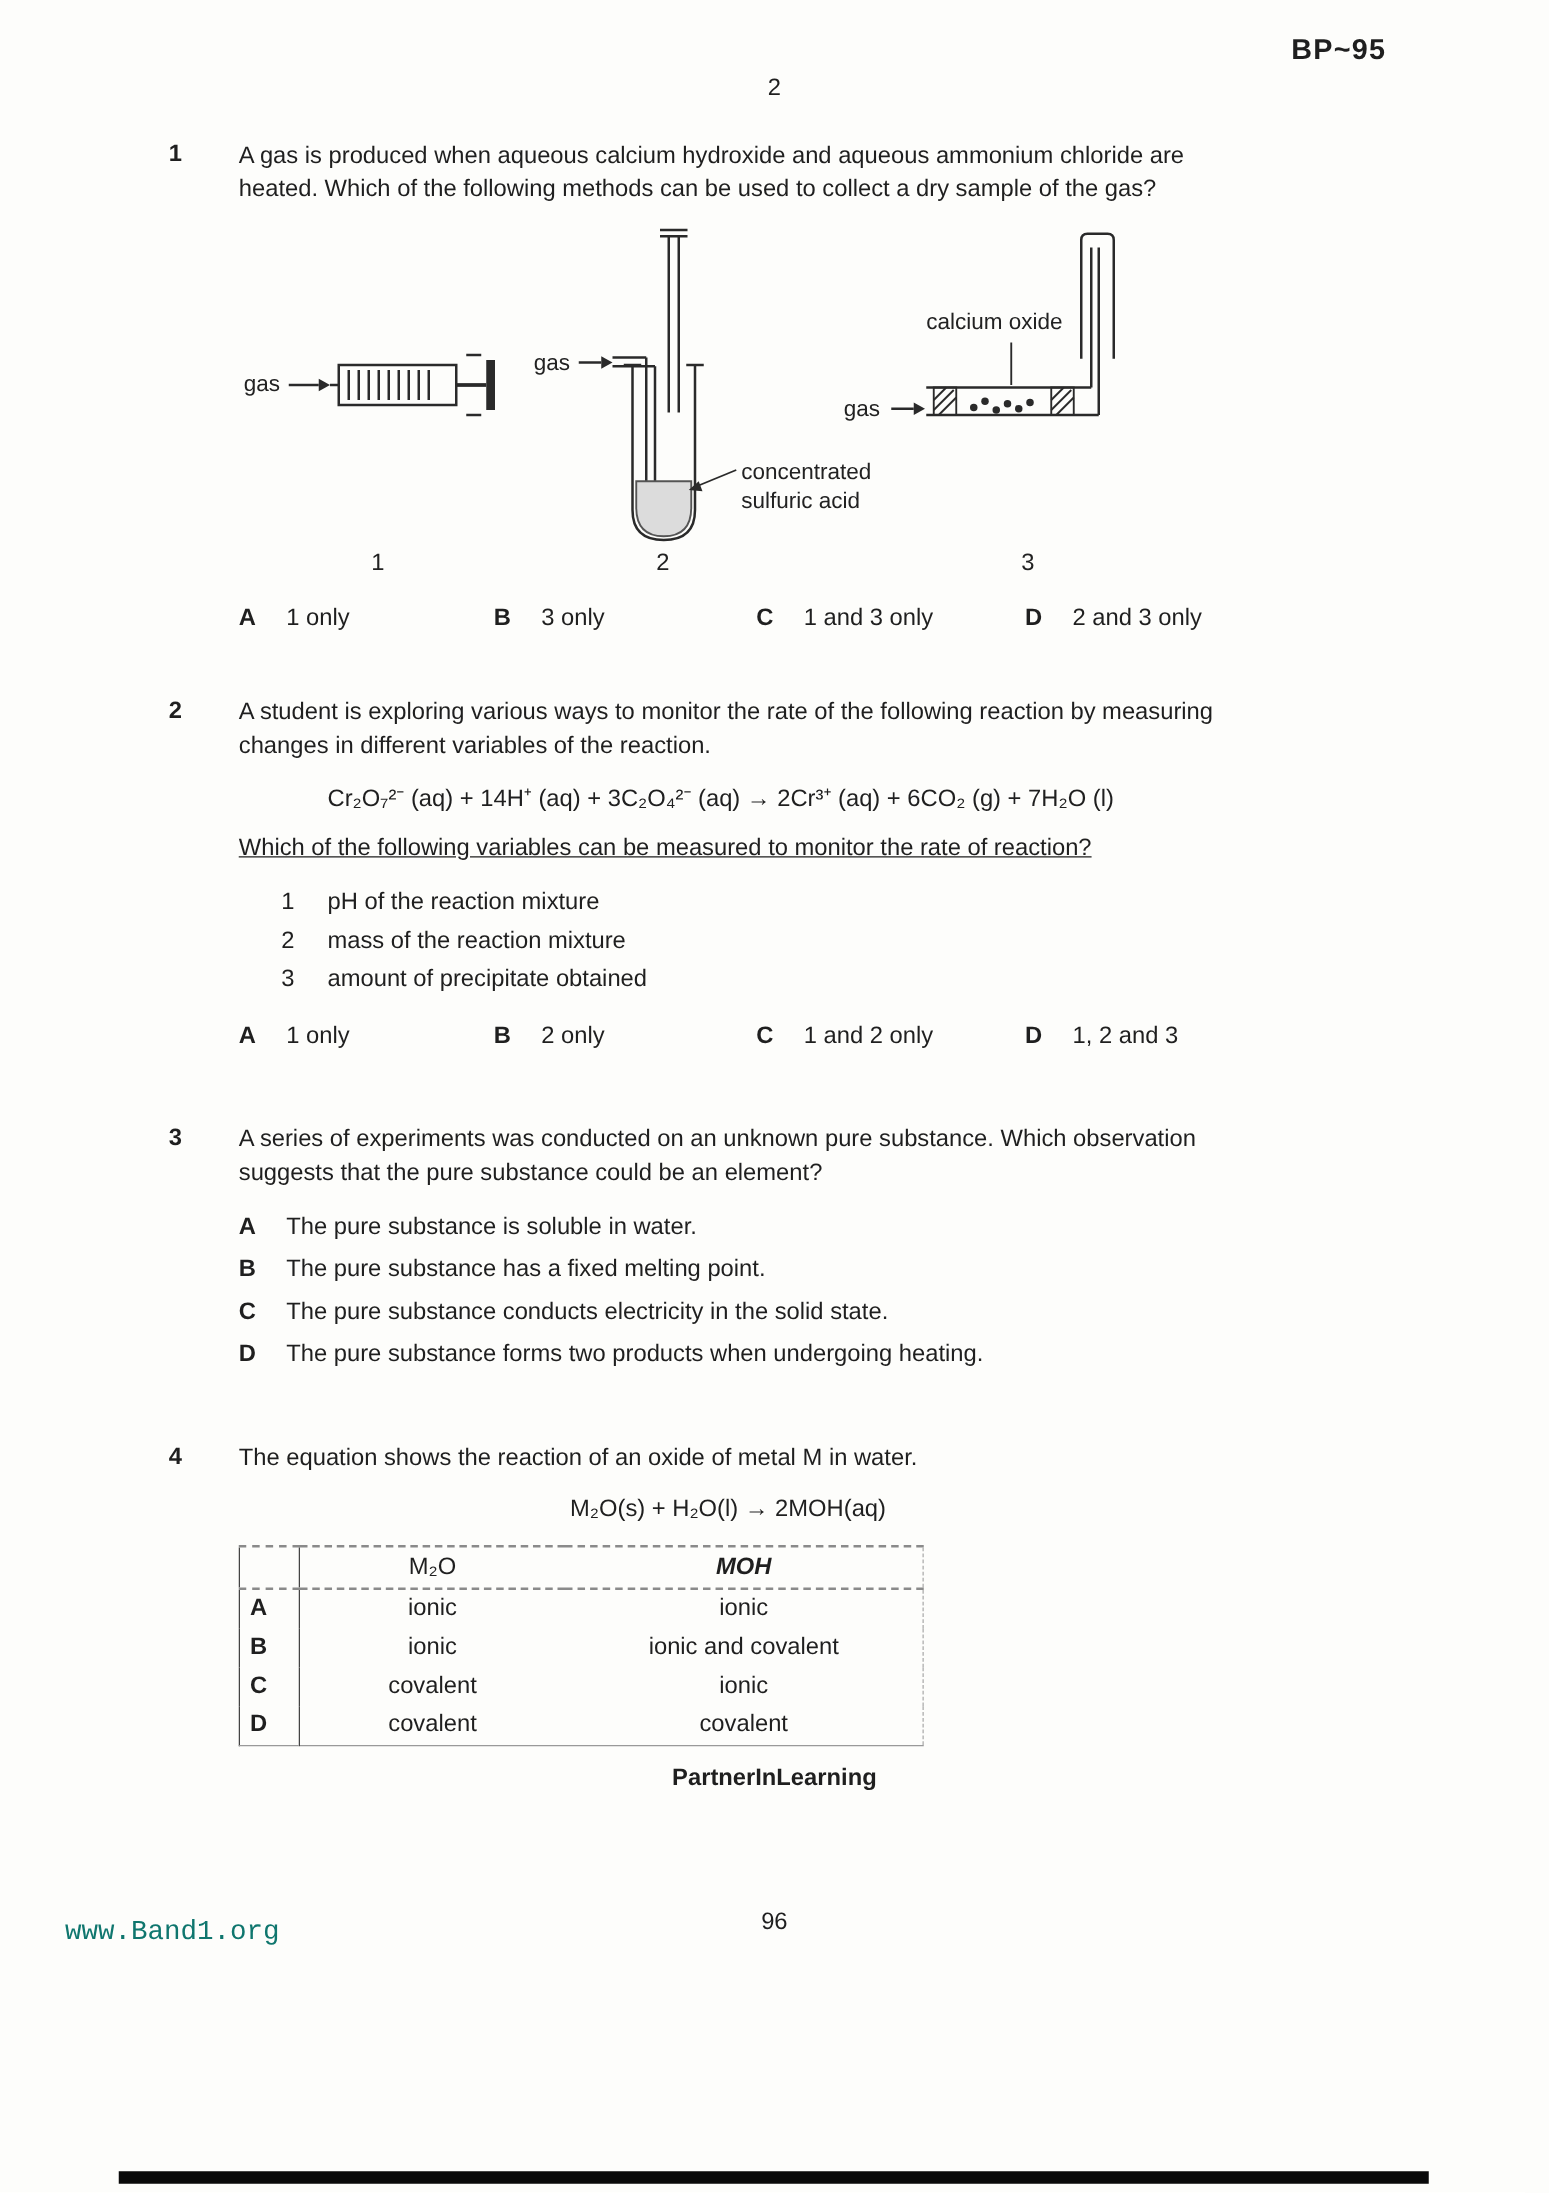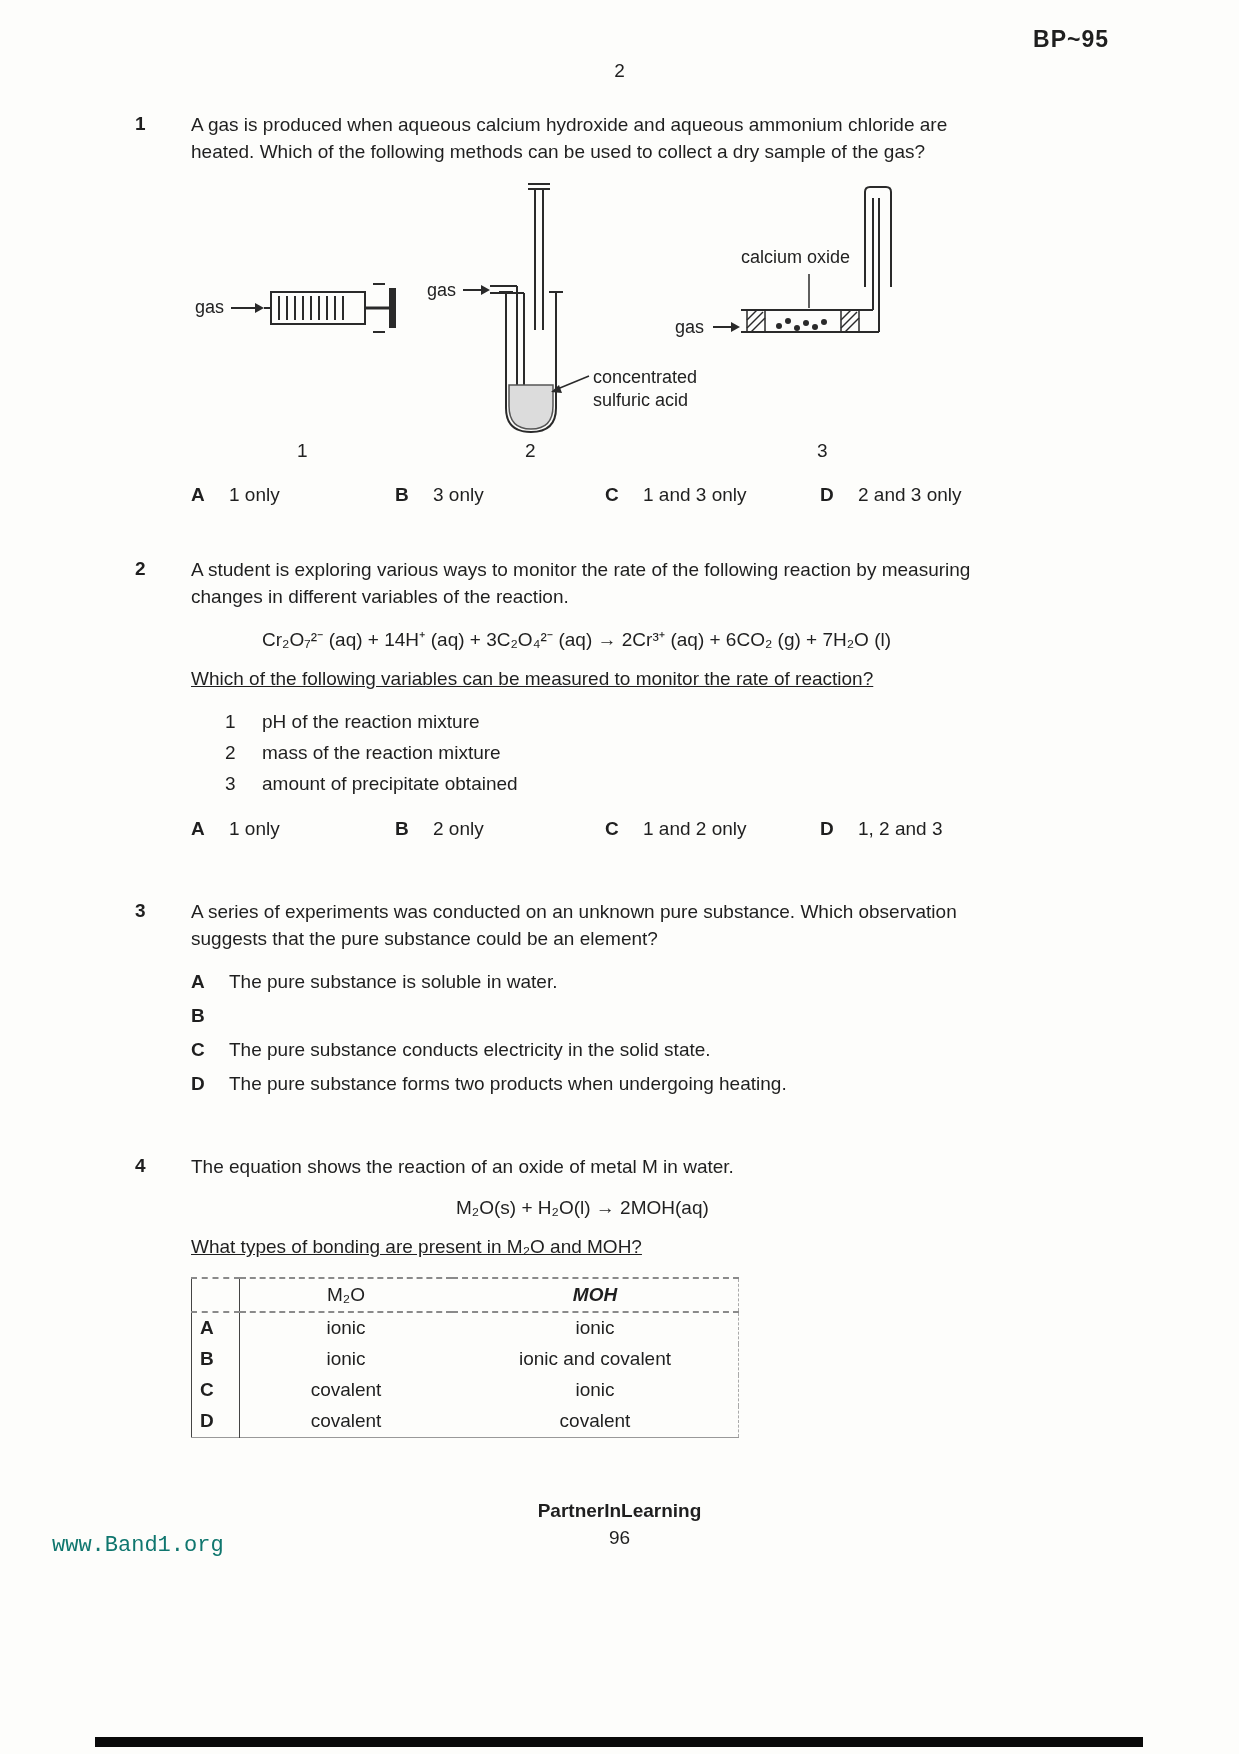--- a/index.html
+++ b/index.html
@@ -52,21 +52,21 @@
   table.bond { border-collapse:collapse; margin-top:14px; width:548px; }
   table.bond th, table.bond td { font-weight:normal; font-size:19px; padding:2px 6px; }
   table.bond thead th { border-top:2px dashed #8a8a8a; border-bottom:2px dashed #8a8a8a; height:34px; text-align:center; }
   table.bond td { height:28px; text-align:center; }
   .col-letter { width:48px; text-align:left !important; font-weight:bold !important; border-right:1.5px solid #444; padding-left:8px !important; }
   table.bond { border-left:1.5px solid #444; border-bottom:1px solid #999; border-right:1px dashed #aaa; }
   table.bond th.col-m2o { width:212px; }
   table.bond th.col-moh { width:286px; font-weight:bold;font-style:italic; }
 
   
-  .footer-brand { position:absolute; top:1500px; left:0; right:0; text-align:center; font-size:19px; font-weight:bold; }
+  .footer-brand { position:absolute; top:1412px; left:0; right:0; text-align:center; font-size:19px; font-weight:bold; }
   .footer-page { position:absolute; top:1527px; left:0; right:0; text-align:center; font-size:19px; }
   .footer-url { position:absolute; top:1533px; left:52px; font-family:"Liberation Mono", monospace; font-size:22px; color:#0f766e; }
   .bottom-bar { position:absolute; top:1737px; left:95px; width:1048px; height:10px; background:#0a0a0a; }
 </style>
 </head>
 <body>
 
 <div class="page">
 
   <div class="header-code">BP~95</div>
@@ -235,39 +235,39 @@
       <div class="q-num">3</div>
       <div class="q-body">
         <div class="q-text">A series of experiments was conducted on an unknown pure substance. Which observation suggests that the pure substance could be an element?</div>
         <div class="options-col">
           <div class="option-row">
             <span class="opt-letter">A</span>
             <span class="opt-text">The pure substance is soluble in water.</span>
           </div>
           <div class="option-row">
             <span class="opt-letter">B</span>
+            <span class="opt-text">The pure substance has a fixed melting point.</span>
           </div>
           <div class="option-row">
             <span class="opt-letter">C</span>
             <span class="opt-text">The pure substance conducts electricity in the solid state.</span>
           </div>
           <div class="option-row">
             <span class="opt-letter">D</span>
             <span class="opt-text">The pure substance forms two products when undergoing heating.</span>
           </div>
         </div>
       </div>
     </div>
 
     <div class="question q-gap-4">
       <div class="q-num">4</div>
       <div class="q-body">
         <div class="q-text">The equation shows the reaction of an oxide of metal M in water.</div>
         <div class="equation-q4">M₂O(s) + H₂O(l) → 2MOH(aq)</div>
-        <div class="subtext">What types of bonding are present in M₂O and MOH?</div>
 
         <table class="bond">
           <thead>
             <tr>
               <th class="col-letter"></th>
               <th class="col-m2o">M₂O</th>
               <th class="col-moh">MOH</th>
             </tr>
           </thead>
           <tbody>

